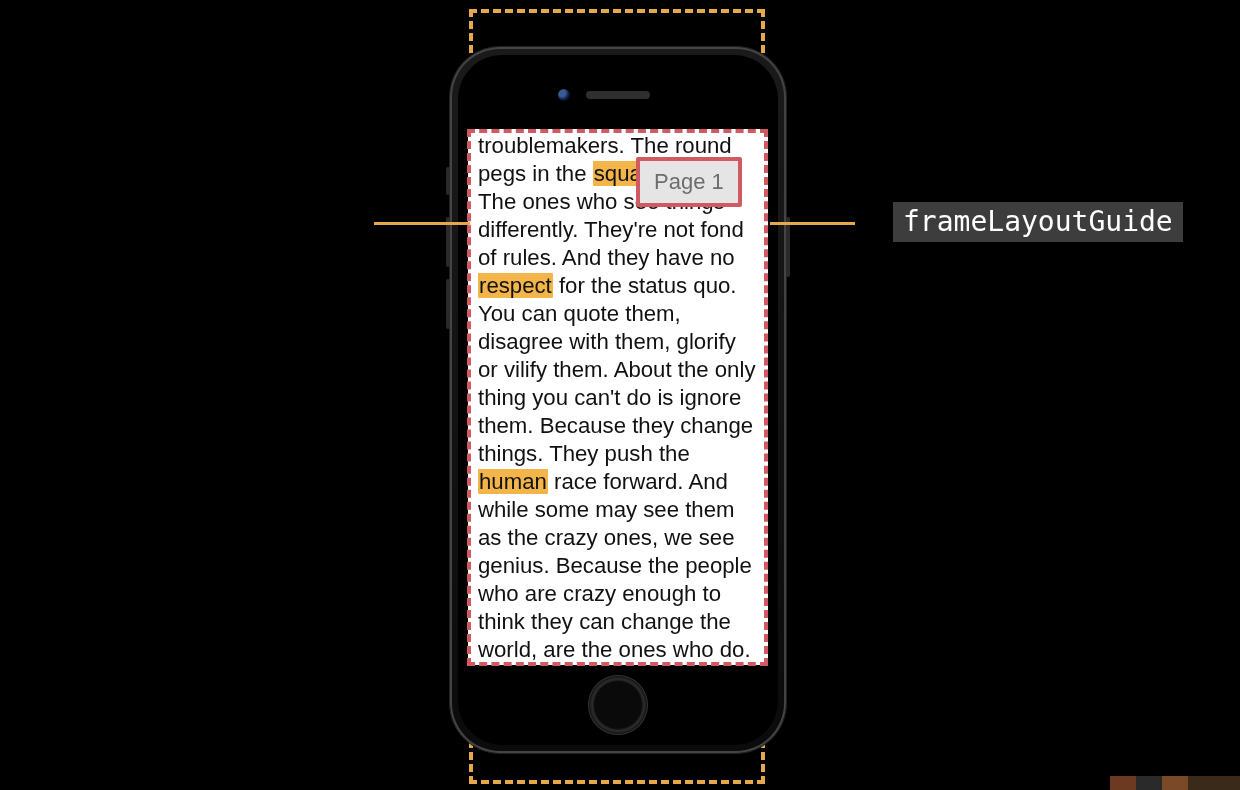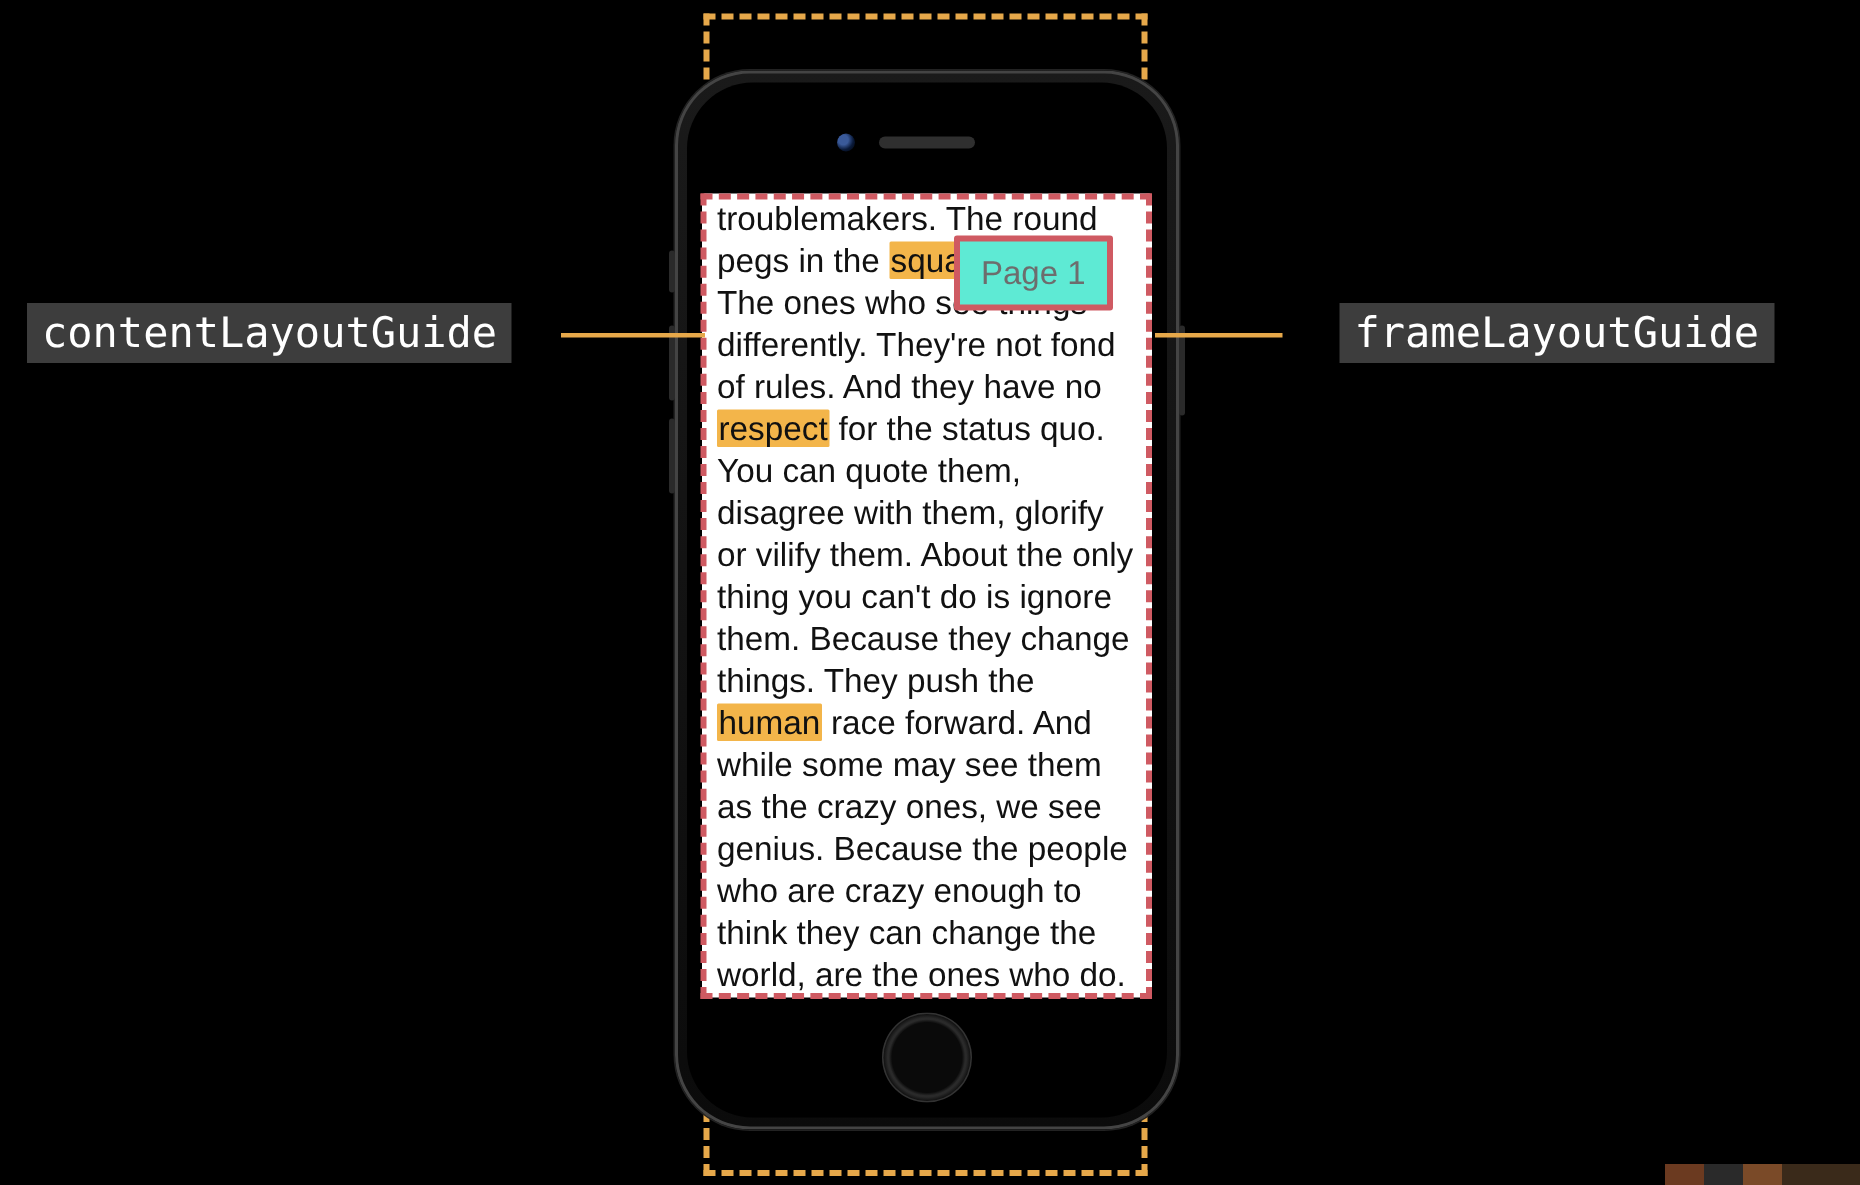--- a/index.html
+++ b/index.html
@@ -36,21 +36,21 @@
 
   .home{position:absolute;bottom:18px;left:50%;transform:translateX(-50%);width:60px;height:60px;border-radius:50%;
         background:radial-gradient(circle,#0a0a0a 0 55%,#2a2a2a 60% 62%,#0a0a0a 70%);box-shadow:inset 0 0 0 1px #333}
 
   .screen{position:absolute;left:18px;top:82px;width:300px;height:536px;background:#fff;border-radius:2px;overflow:hidden}
 
   .content{position:absolute;left:10px;top:3px;right:10px;font-size:22.2px;line-height:28px;color:#111;letter-spacing:0}
   .hl{background:#f3b54a;border-radius:1px;padding:0 1px}
 
   
-  .page-badge{position:absolute;left:636px;top:157px;padding:8px 14px;border:4px solid #cf5a62;background:#5eead4;color:#6d6d6d;font-size:22px;border-radius:2px}
+  .page-badge{position:absolute;left:636px;top:157px;padding:8px 14px;border:4px solid #cf5a62;background:#e5e5e5;color:#6d6d6d;font-size:22px;border-radius:2px}
 
   
   .scrub{position:absolute;right:0;bottom:0;width:130px;height:14px;
          background:linear-gradient(90deg,#6b3a20 0 20%,#2a2a2a 20% 40%,#7a4a28 40% 60%,#3a2a1a 60% 100%)}
 </style>
 </head>
 <body>
 
 <div class="stage">
 
@@ -71,17 +71,16 @@
     <div class="home"></div>
   </div>
 
   <div class="guide guide-frame"></div>
 
   <div class="page-badge">Page 1</div>
 
   <div class="connector connector-left"></div>
   <div class="connector connector-right"></div>
 
-  <div class="callout callout-left">contentLayoutGuide</div>
   <div class="callout callout-right">frameLayoutGuide</div>
 
   <div class="scrub"></div>
 </div>
 
 </body></html>

